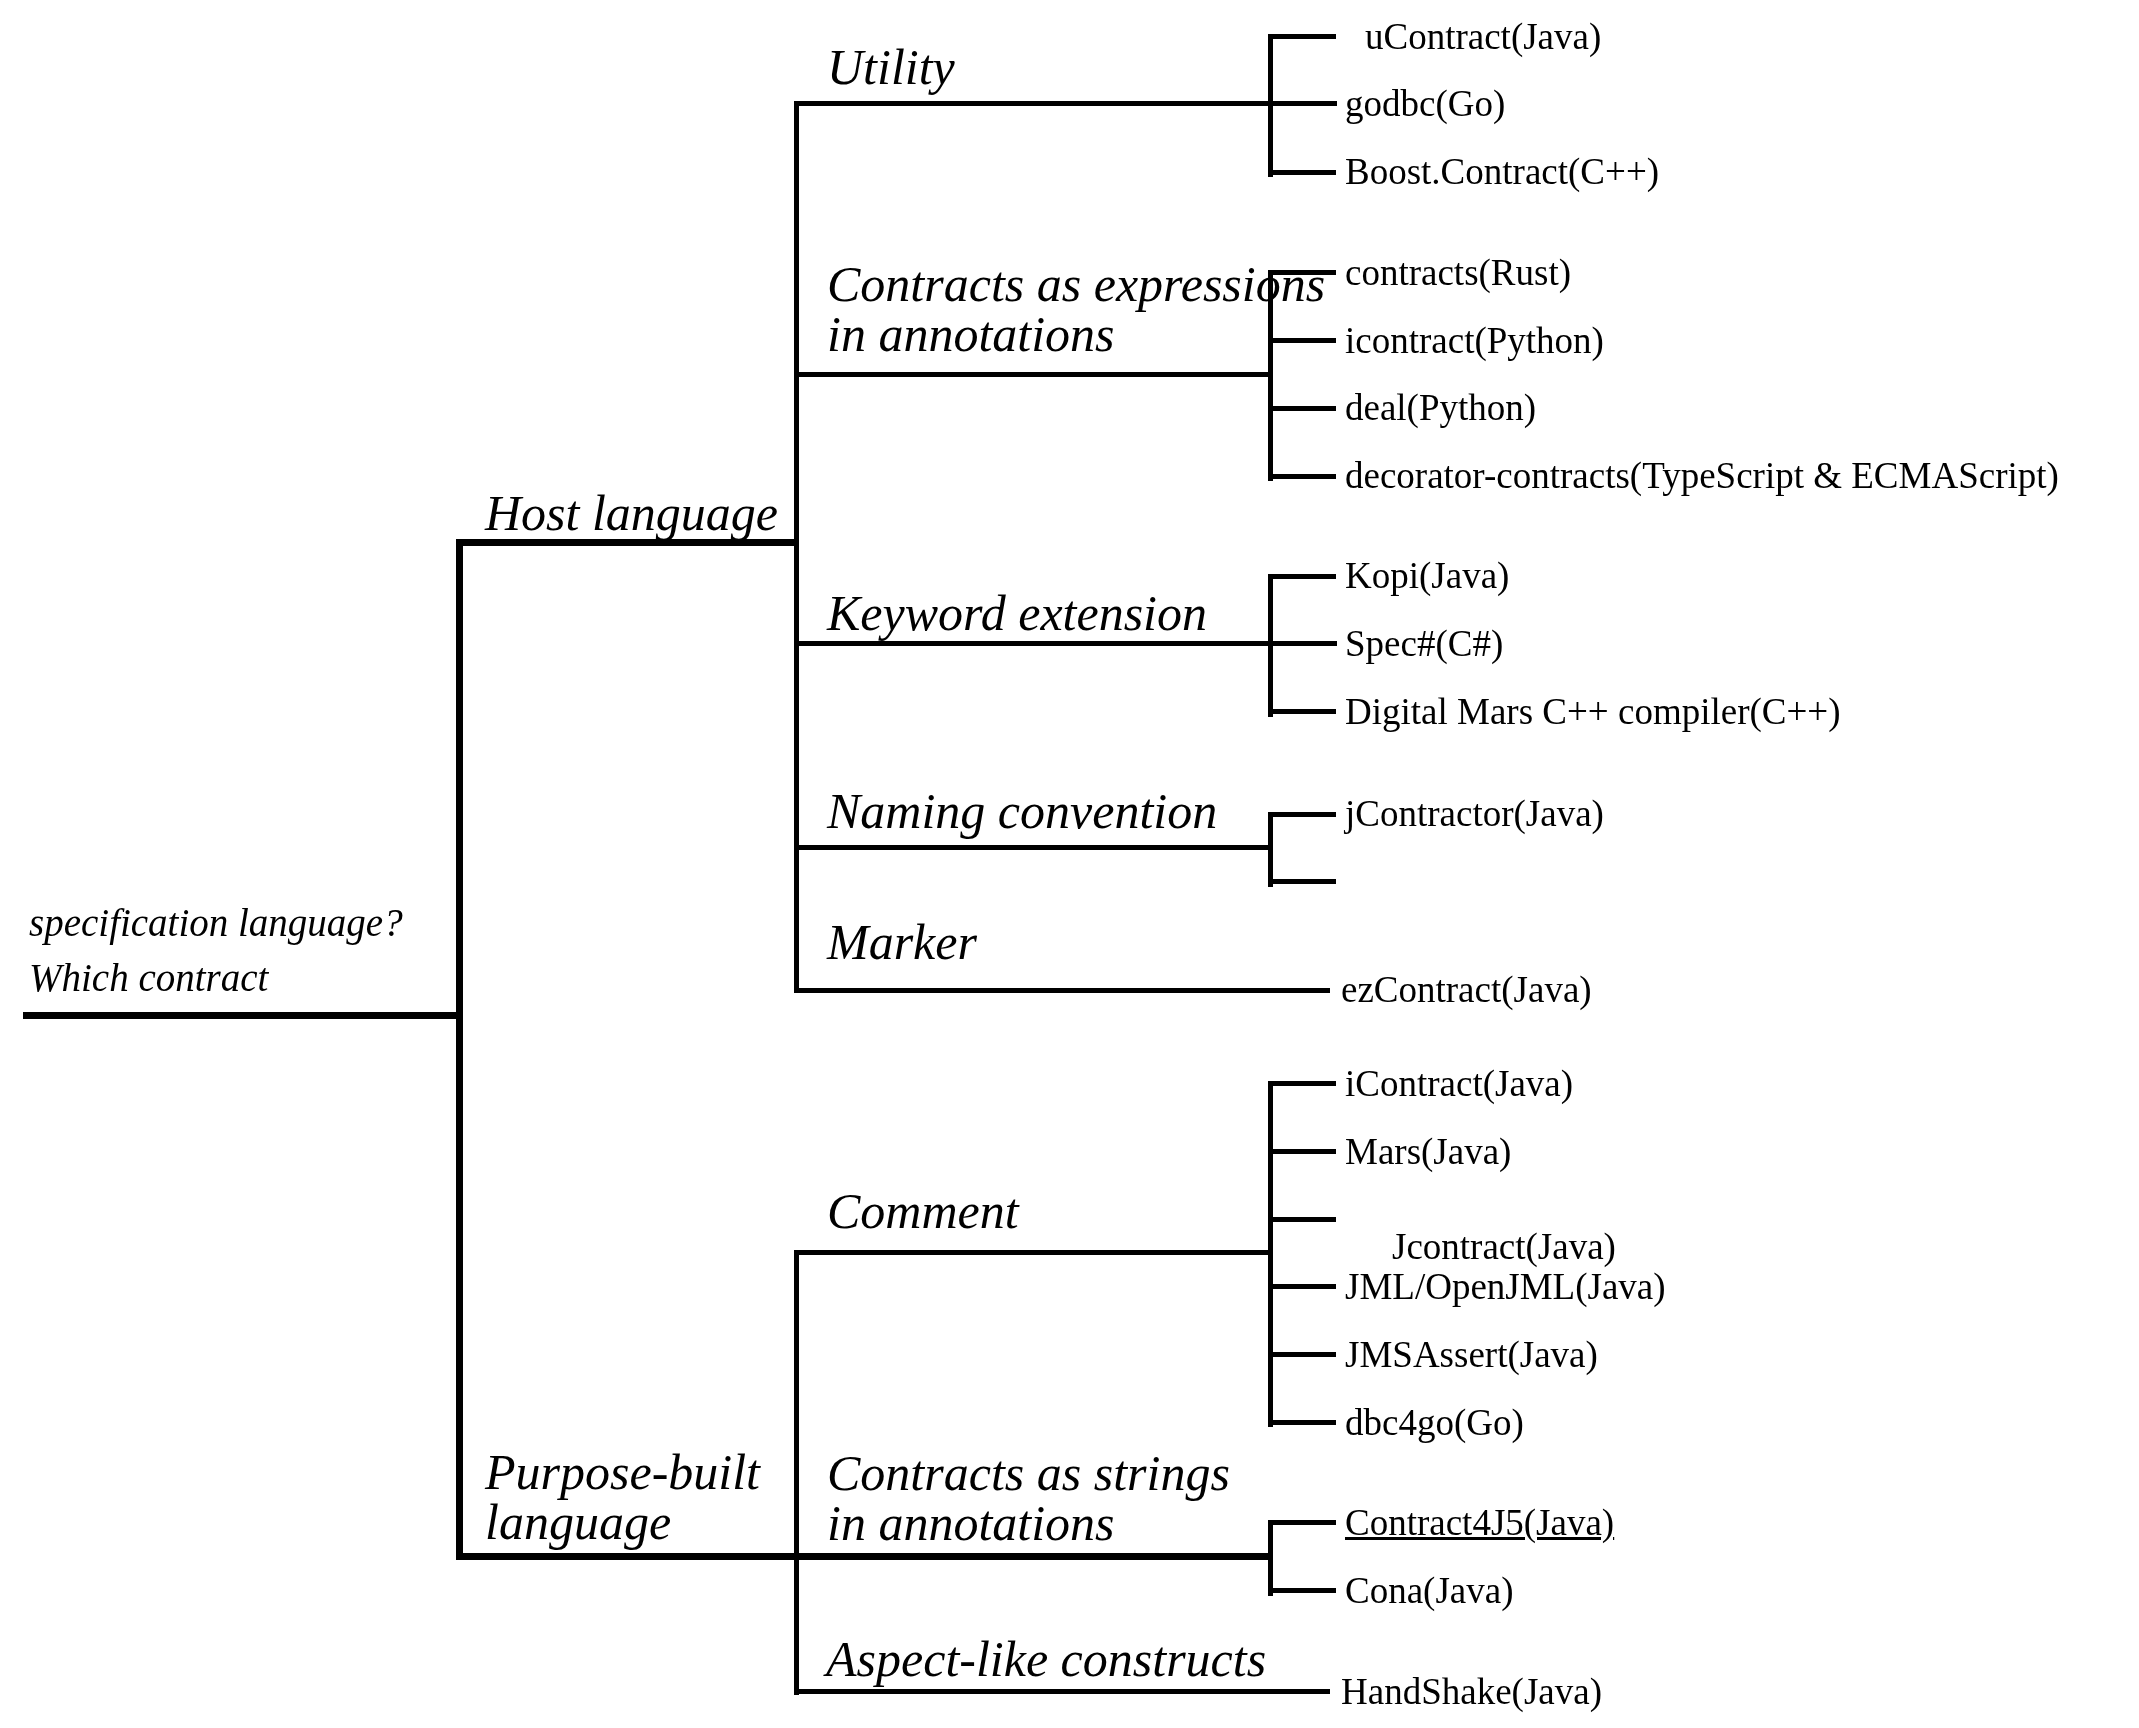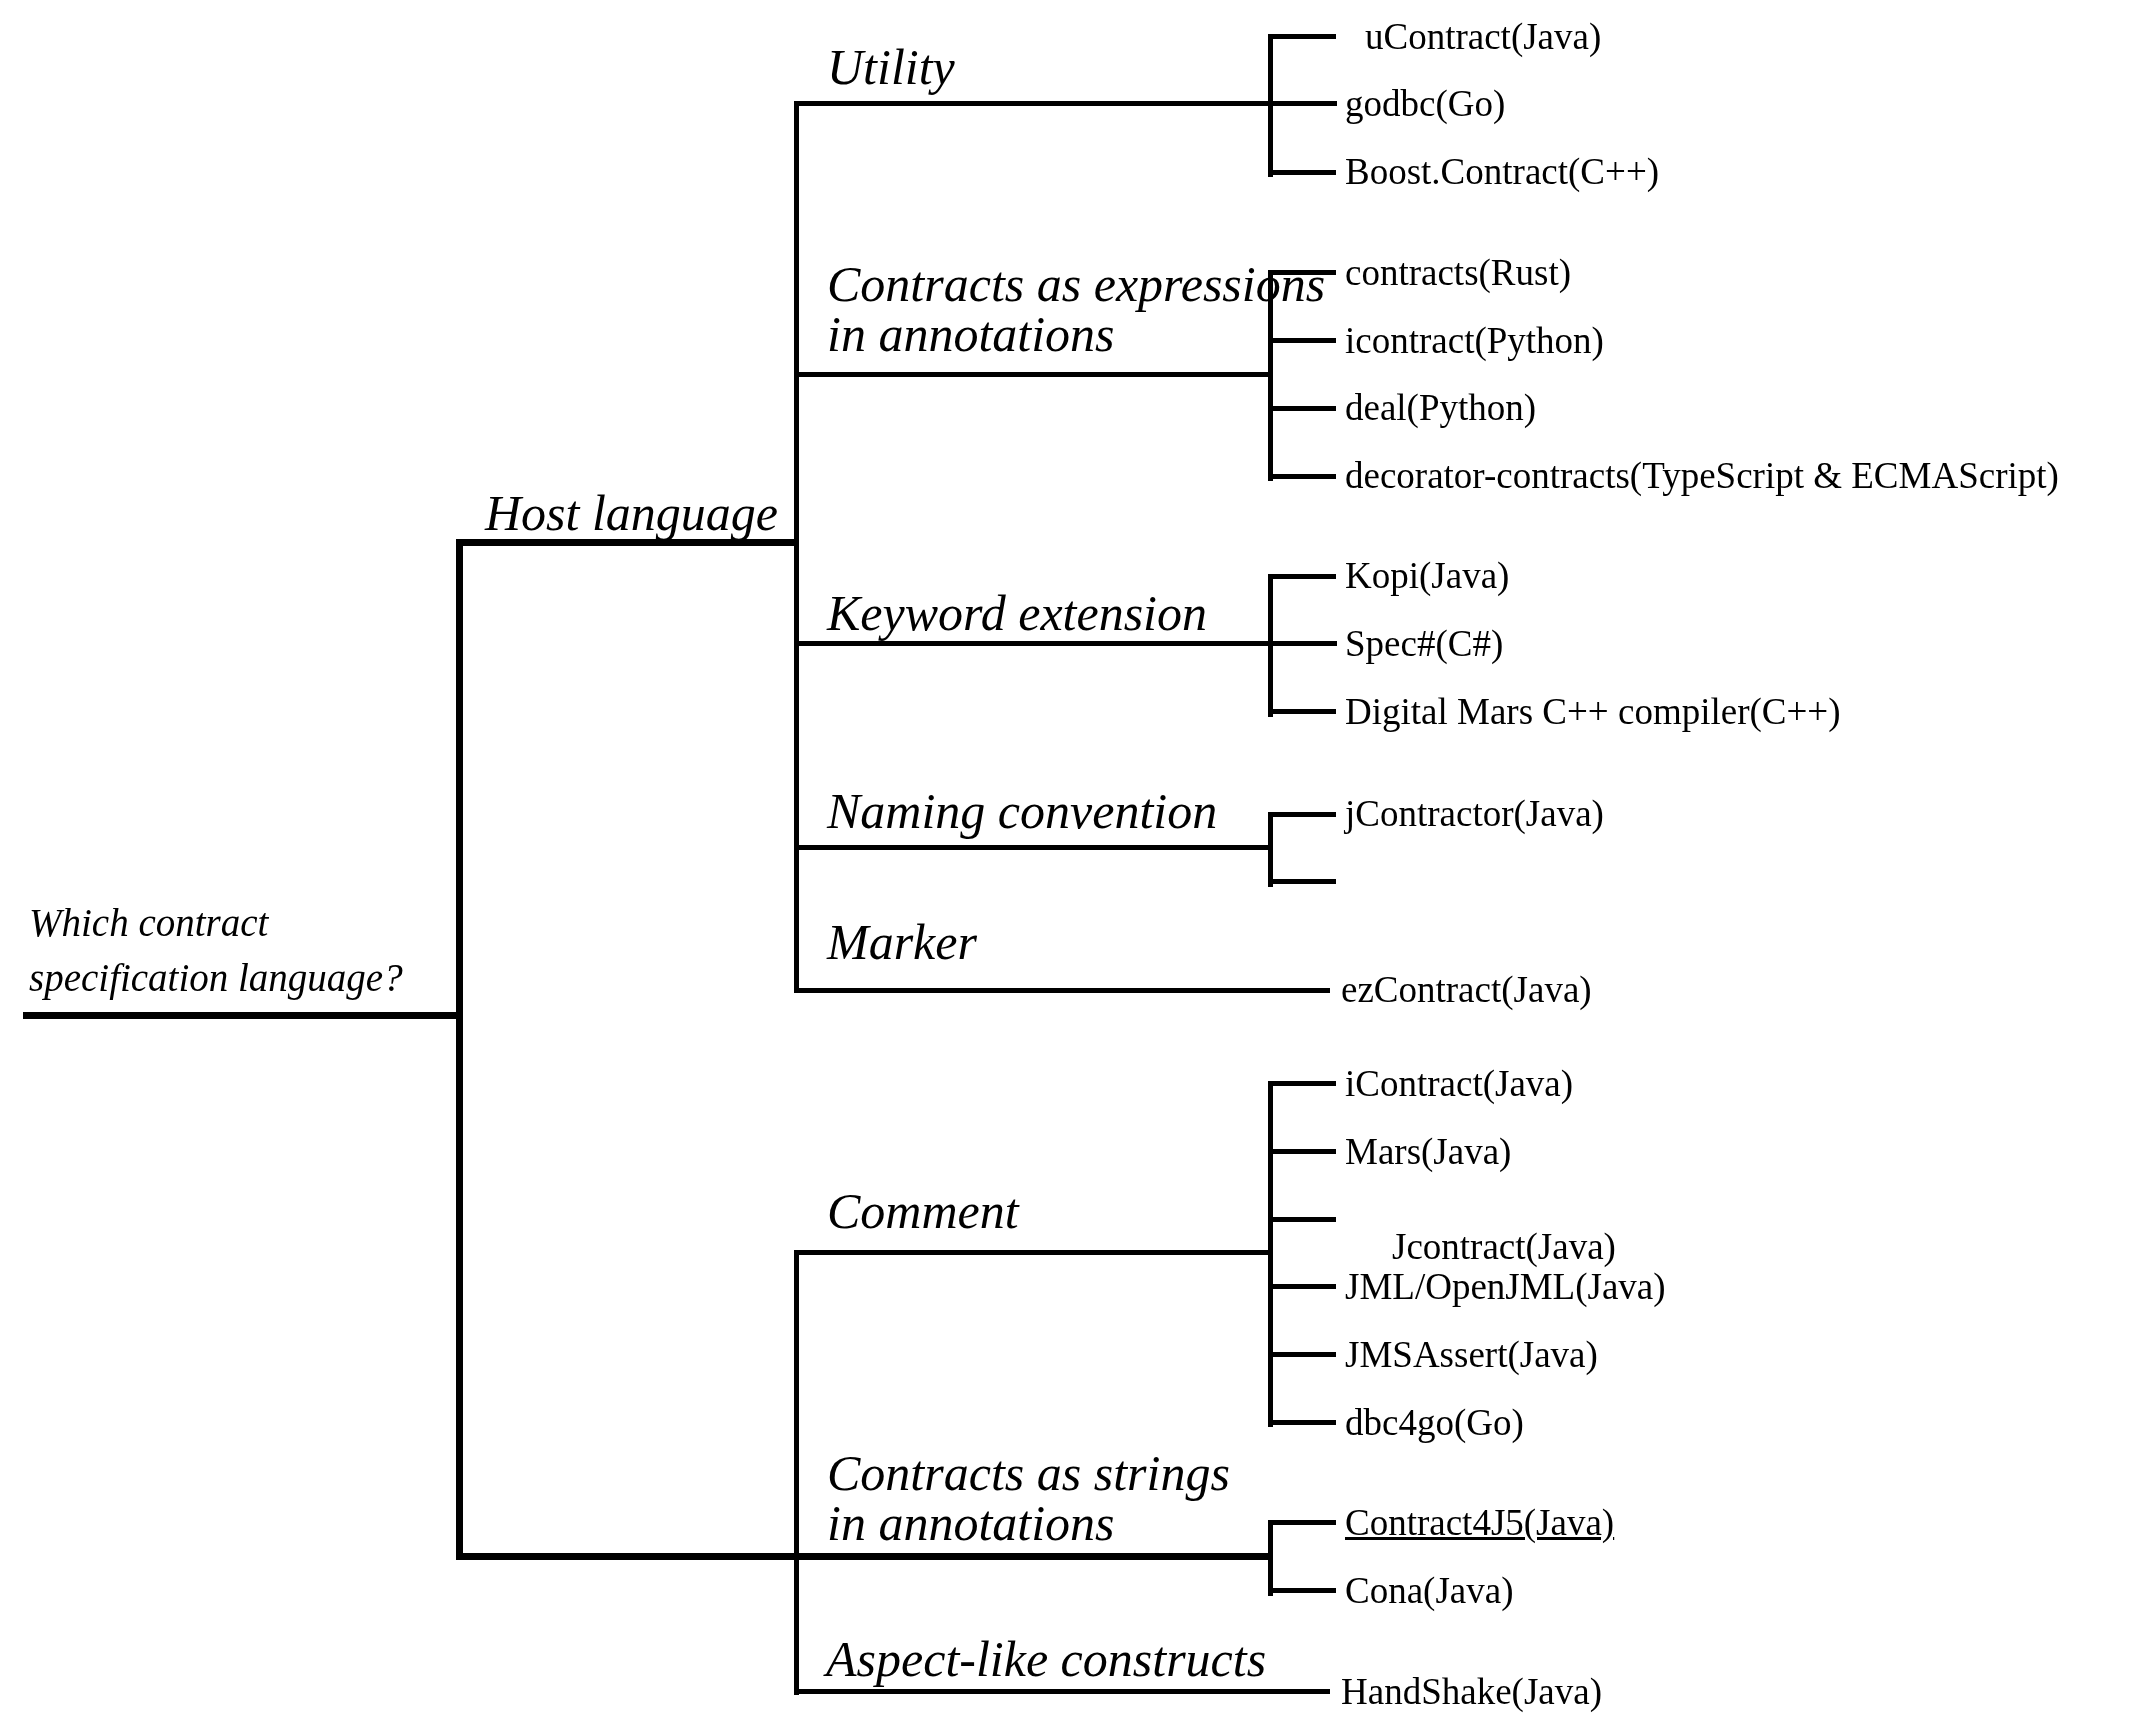--- a/index.html
+++ b/index.html
@@ -82,25 +82,29 @@
   <div class="line" style="left:1268px; top:1352px; width:68px; height:5.2px;"></div>
   <div class="line" style="left:1268px; top:1420px; width:68px; height:5.2px;"></div>
 
   <div class="line" style="left:1268px; top:1520px; width:5.2px; height:76px;"></div>
   <div class="line" style="left:1268px; top:1520px; width:68px; height:5.2px;"></div>
   <div class="line" style="left:1268px; top:1588px; width:68px; height:5.2px;"></div>
 
   <div class="line" style="left:794px; top:1689px; width:536px; height:5.2px;"></div>
 
   <div class="root-label" style="left:29px; top:895px;">
+    <div>specification language?</div>
     <div>Which contract</div>
-    <div>specification language?</div>
   </div>
 
   <div class="cat" style="left:485px; top:488px;">Host language</div>
+  <div class="cat" style="left:485px; top:1447px;">
+    <div>Purpose-built</div>
+    <div>language</div>
+  </div>
 
   <div class="cat" style="left:827px; top:42px;">Utility</div>
   <div class="cat" style="left:827px; top:259px;">
     <div>Contracts as expressions</div>
     <div>in annotations</div>
   </div>
   <div class="cat" style="left:827px; top:588px;">Keyword extension</div>
   <div class="cat" style="left:827px; top:786px;">Naming convention</div>
   <div class="cat" style="left:827px; top:917px;">Marker</div>
 

